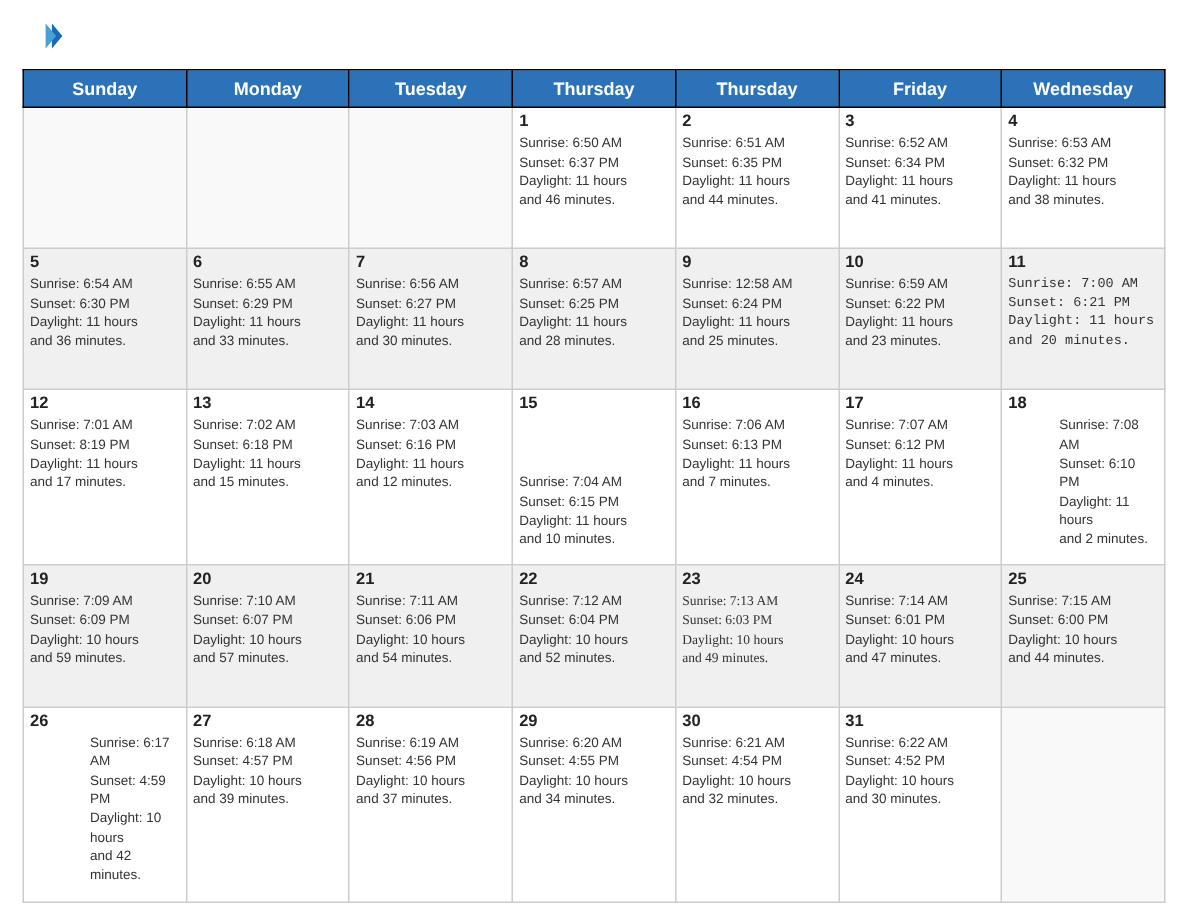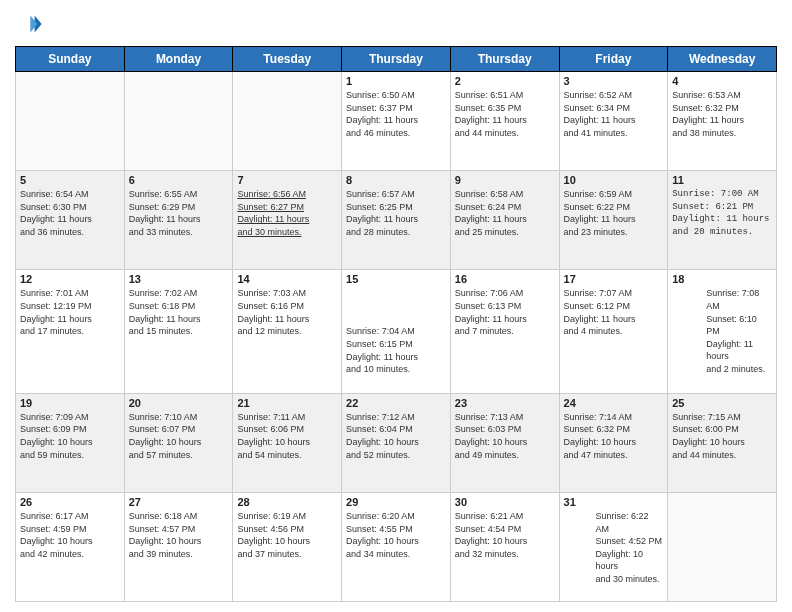--- a/index.html
+++ b/index.html
@@ -172,35 +172,35 @@
           </td>
           <td>
             <div class="day-number">6</div>
             <div class="day-info" style="white-space: pre-line;">Sunrise: 6:55 AM
 Sunset: 6:29 PM
 Daylight: 11 hours
 and 33 minutes.</div>
           </td>
           <td>
             <div class="day-number">7</div>
-            <div class="day-info" style="white-space: pre-line; text-decoration: underline;">Sunrise: 6:56 AM
+            <div class="day-info" style="white-space: pre-line;">Sunrise: 6:56 AM
 Sunset: 6:27 PM
 Daylight: 11 hours
 and 30 minutes.</div>
           </td>
           <td>
             <div class="day-number">8</div>
             <div class="day-info" style="white-space: pre-line;">Sunrise: 6:57 AM
 Sunset: 6:25 PM
 Daylight: 11 hours
 and 28 minutes.</div>
           </td>
           <td>
             <div class="day-number">9</div>
-            <div class="day-info" style="white-space: pre-line;">Sunrise: 6:58 AM
+            <div class="day-info" style="white-space: pre-line;">Sunrise: 12:58 AM
 Sunset: 6:24 PM
 Daylight: 11 hours
 and 25 minutes.</div>
           </td>
           <td>
             <div class="day-number">10</div>
             <div class="day-info" style="white-space: pre-line;">Sunrise: 6:59 AM
 Sunset: 6:22 PM
 Daylight: 11 hours
 and 23 minutes.</div>
@@ -210,21 +210,21 @@
             <div class="day-info" style="white-space: pre-line; font-family: Liberation Mono, monospace;">Sunrise: 7:00 AM
 Sunset: 6:21 PM
 Daylight: 11 hours
 and 20 minutes.</div>
           </td>
         </tr>
         <tr>
           <td>
             <div class="day-number">12</div>
             <div class="day-info" style="white-space: pre-line;">Sunrise: 7:01 AM
-Sunset: 12:19 PM
+Sunset: 8:19 PM
 Daylight: 11 hours
 and 17 minutes.</div>
           </td>
           <td>
             <div class="day-number">13</div>
             <div class="day-info" style="white-space: pre-line;">Sunrise: 7:02 AM
 Sunset: 6:18 PM
 Daylight: 11 hours
 and 15 minutes.</div>
           </td>
@@ -288,44 +288,44 @@
           </td>
           <td>
             <div class="day-number">22</div>
             <div class="day-info" style="white-space: pre-line;">Sunrise: 7:12 AM
 Sunset: 6:04 PM
 Daylight: 10 hours
 and 52 minutes.</div>
           </td>
           <td>
             <div class="day-number">23</div>
-            <div class="day-info" style="white-space: pre-line;">Sunrise: 7:13 AM
+            <div class="day-info" style="white-space: pre-line; font-family: Liberation Serif, serif;">Sunrise: 7:13 AM
 Sunset: 6:03 PM
 Daylight: 10 hours
 and 49 minutes.</div>
           </td>
           <td>
             <div class="day-number">24</div>
             <div class="day-info" style="white-space: pre-line;">Sunrise: 7:14 AM
-Sunset: 6:32 PM
+Sunset: 6:01 PM
 Daylight: 10 hours
 and 47 minutes.</div>
           </td>
           <td>
             <div class="day-number">25</div>
             <div class="day-info" style="white-space: pre-line;">Sunrise: 7:15 AM
 Sunset: 6:00 PM
 Daylight: 10 hours
 and 44 minutes.</div>
           </td>
         </tr>
         <tr>
           <td>
             <div class="day-number">26</div>
-            <div class="day-info" style="white-space: pre-line;">Sunrise: 6:17 AM
+            <div class="day-info" style="white-space: pre-line; margin-left: 40px;">Sunrise: 6:17 AM
 Sunset: 4:59 PM
 Daylight: 10 hours
 and 42 minutes.</div>
           </td>
           <td>
             <div class="day-number">27</div>
             <div class="day-info" style="white-space: pre-line;">Sunrise: 6:18 AM
 Sunset: 4:57 PM
 Daylight: 10 hours
 and 39 minutes.</div>
@@ -346,21 +346,21 @@
           </td>
           <td>
             <div class="day-number">30</div>
             <div class="day-info" style="white-space: pre-line;">Sunrise: 6:21 AM
 Sunset: 4:54 PM
 Daylight: 10 hours
 and 32 minutes.</div>
           </td>
           <td>
             <div class="day-number">31</div>
-            <div class="day-info" style="white-space: pre-line; margin-left: 32px;">Sunrise: 6:22 AM
+            <div class="day-info" style="white-space: pre-line;">Sunrise: 6:22 AM
 Sunset: 4:52 PM
 Daylight: 10 hours
 and 30 minutes.</div>
           </td>
           <td class="empty"></td>
         </tr>
       </tbody>
   </table>
 </div>
 

